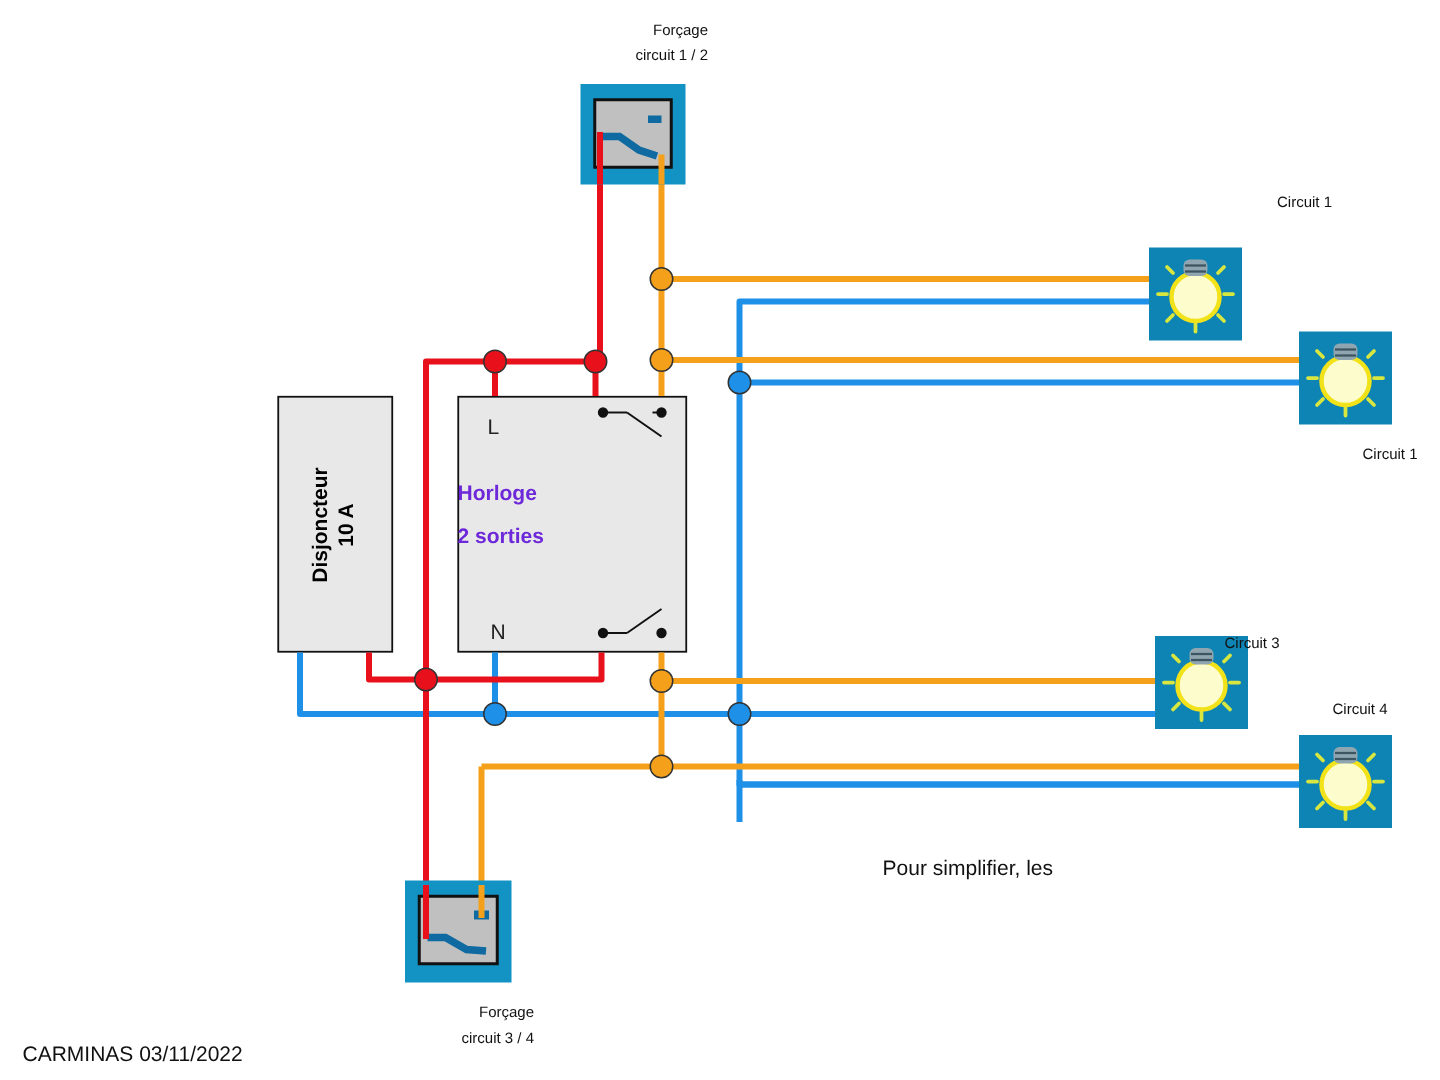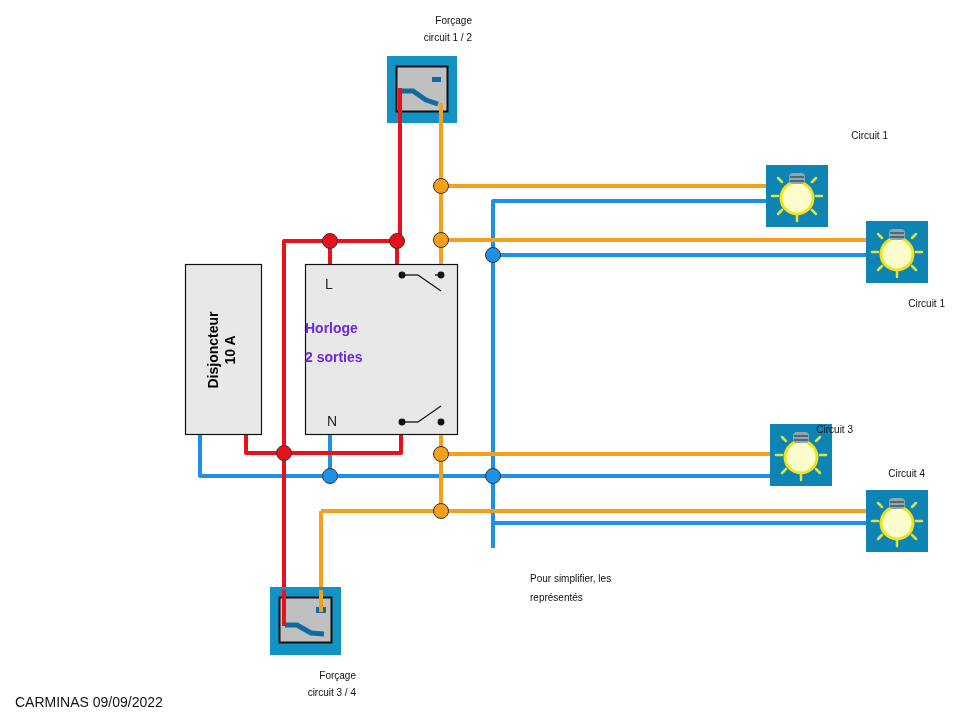--- a/index.html
+++ b/index.html
@@ -2,21 +2,21 @@
 <html><head>
 <meta charset="utf-8">
 <style>
   html, body { margin: 0; padding: 0; background: #ffffff; }
   body { width: 960px; height: 720px; position: relative; overflow: hidden;
          font-family: "Liberation Sans", sans-serif; }
   #diagram { position: absolute; left: 0; top: 0; }
   .lbl { position: absolute; font-size: 10px; color: #111; text-align: right; line-height: 17px; white-space: nowrap; }
   .box-text { position: absolute; font-size: 14px; font-weight: bold; color: #6d28d9; text-align: left; }
   .term { position: absolute; font-size: 14px; color: #222; }
-  .note { position: absolute; font-size: 10px; color: #111; text-align: left; line-height: 19px; }
+  .note { position: absolute; font-size: 14px; color: #111; text-align: right; line-height: 19px; }
   .footer { position: absolute; font-size: 14px; color: #111; }
   .vert { position: absolute; transform: rotate(-90deg); transform-origin: center center;
           font-size: 14px; font-weight: bold; text-align: center; line-height: 17px; white-space: nowrap; }
 </style>
 </head>
 <body>
 
 <svg id="diagram" width="960" height="720" viewBox="0 0 960 720">
 
   <rect x="185.5" y="264.5" width="76" height="170" fill="#e8e8e8" stroke="#111" stroke-width="1.2"></rect>
@@ -139,16 +139,15 @@
 <div class="term" style="left:325px; top:276px;">L</div>
 <div class="term" style="left:327px; top:413px;">N</div>
 
 <div class="lbl" style="left:788px; top:127px; width:100px;">Circuit 1</div>
 <div class="lbl" style="left:845px; top:295px; width:100px;">Circuit 1</div>
 <div class="lbl" style="left:753px; top:421px; width:100px;">Circuit 3</div>
 <div class="lbl" style="left:825px; top:465px; width:100px;">Circuit 4</div>
 
 <div class="note" style="left:530px; top:569px; width:172px;">
   <div>Pour simplifier, les</div>
-  <div>représentés</div>
 </div>
 
-<div class="footer" style="left:15px; top:694px;">CARMINAS 09/09/2022</div>
+<div class="footer" style="left:15px; top:694px;">CARMINAS 03/11/2022</div>
 
 </body></html>

